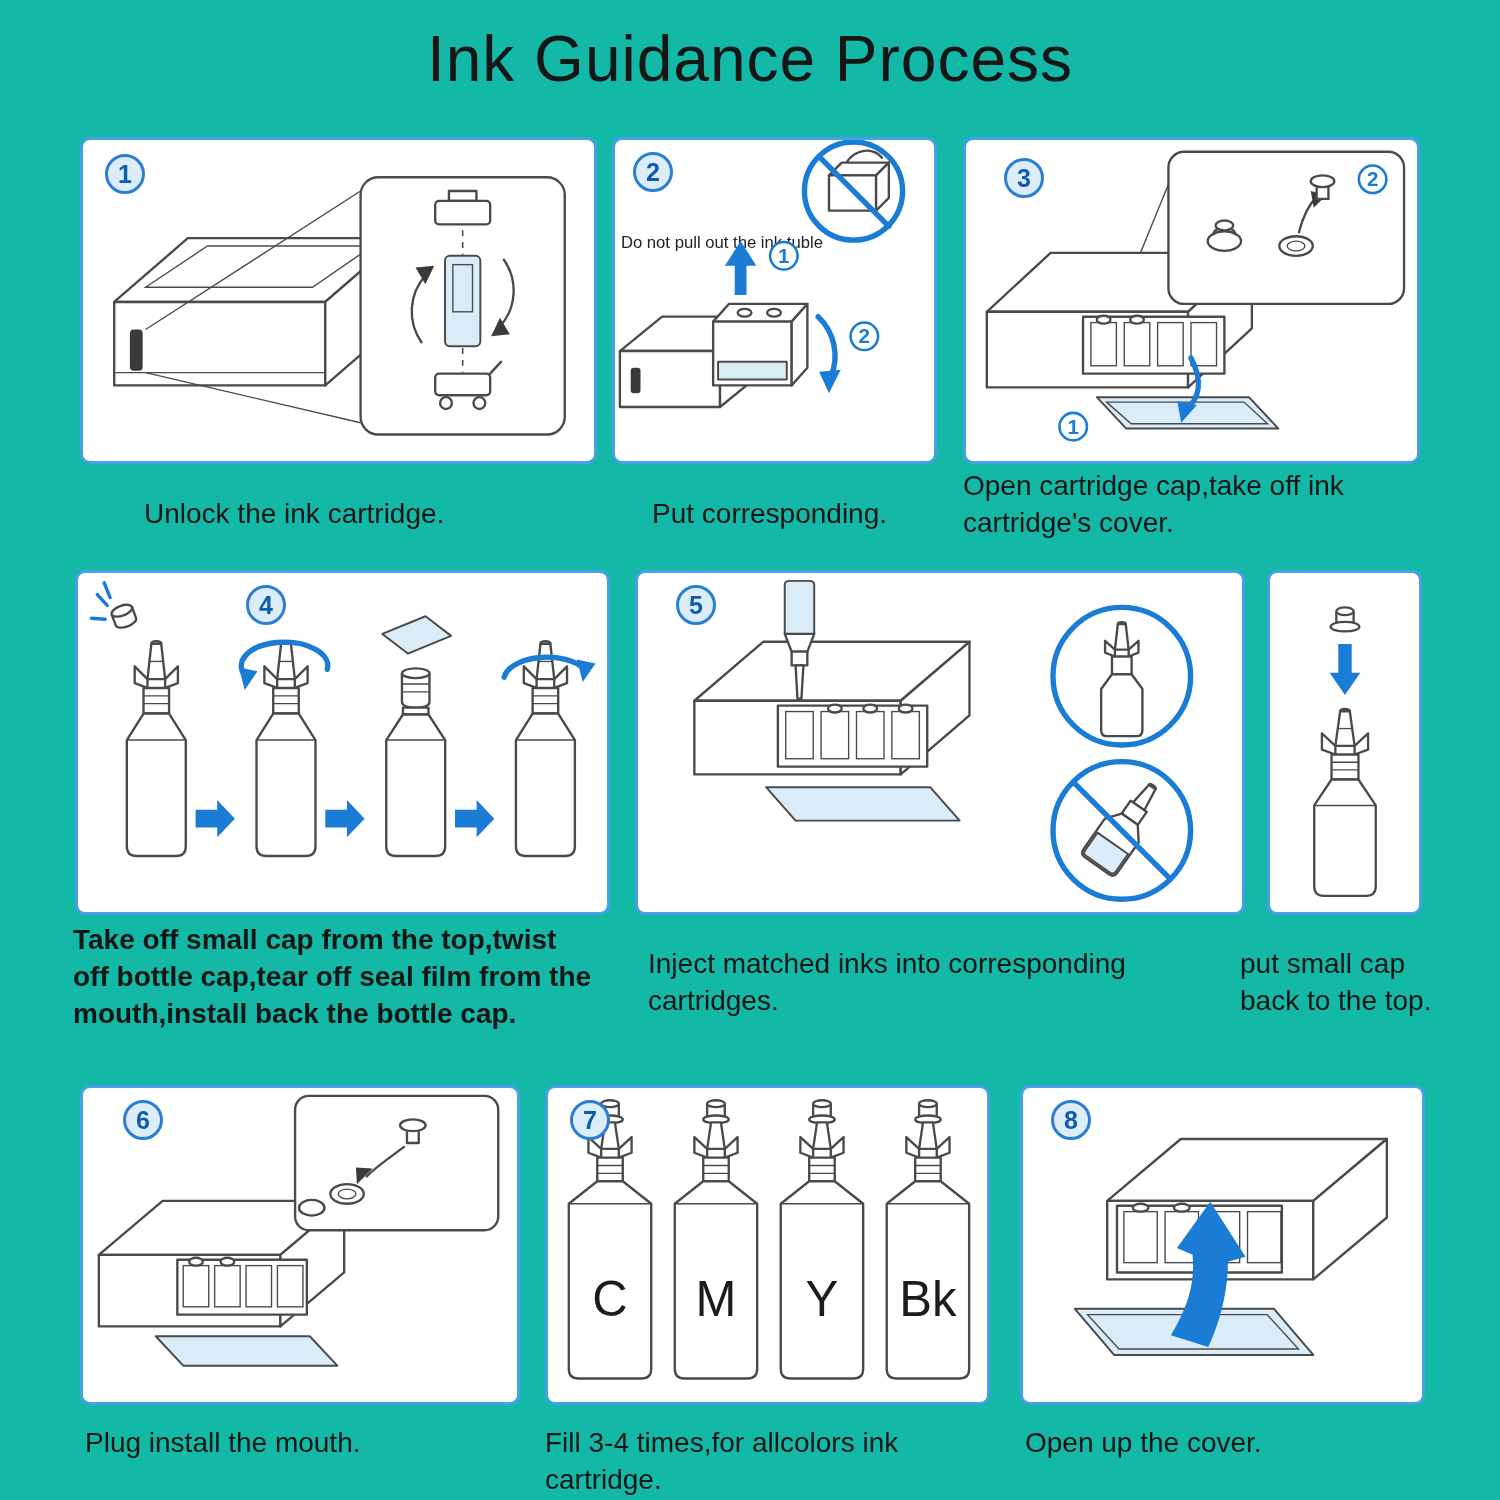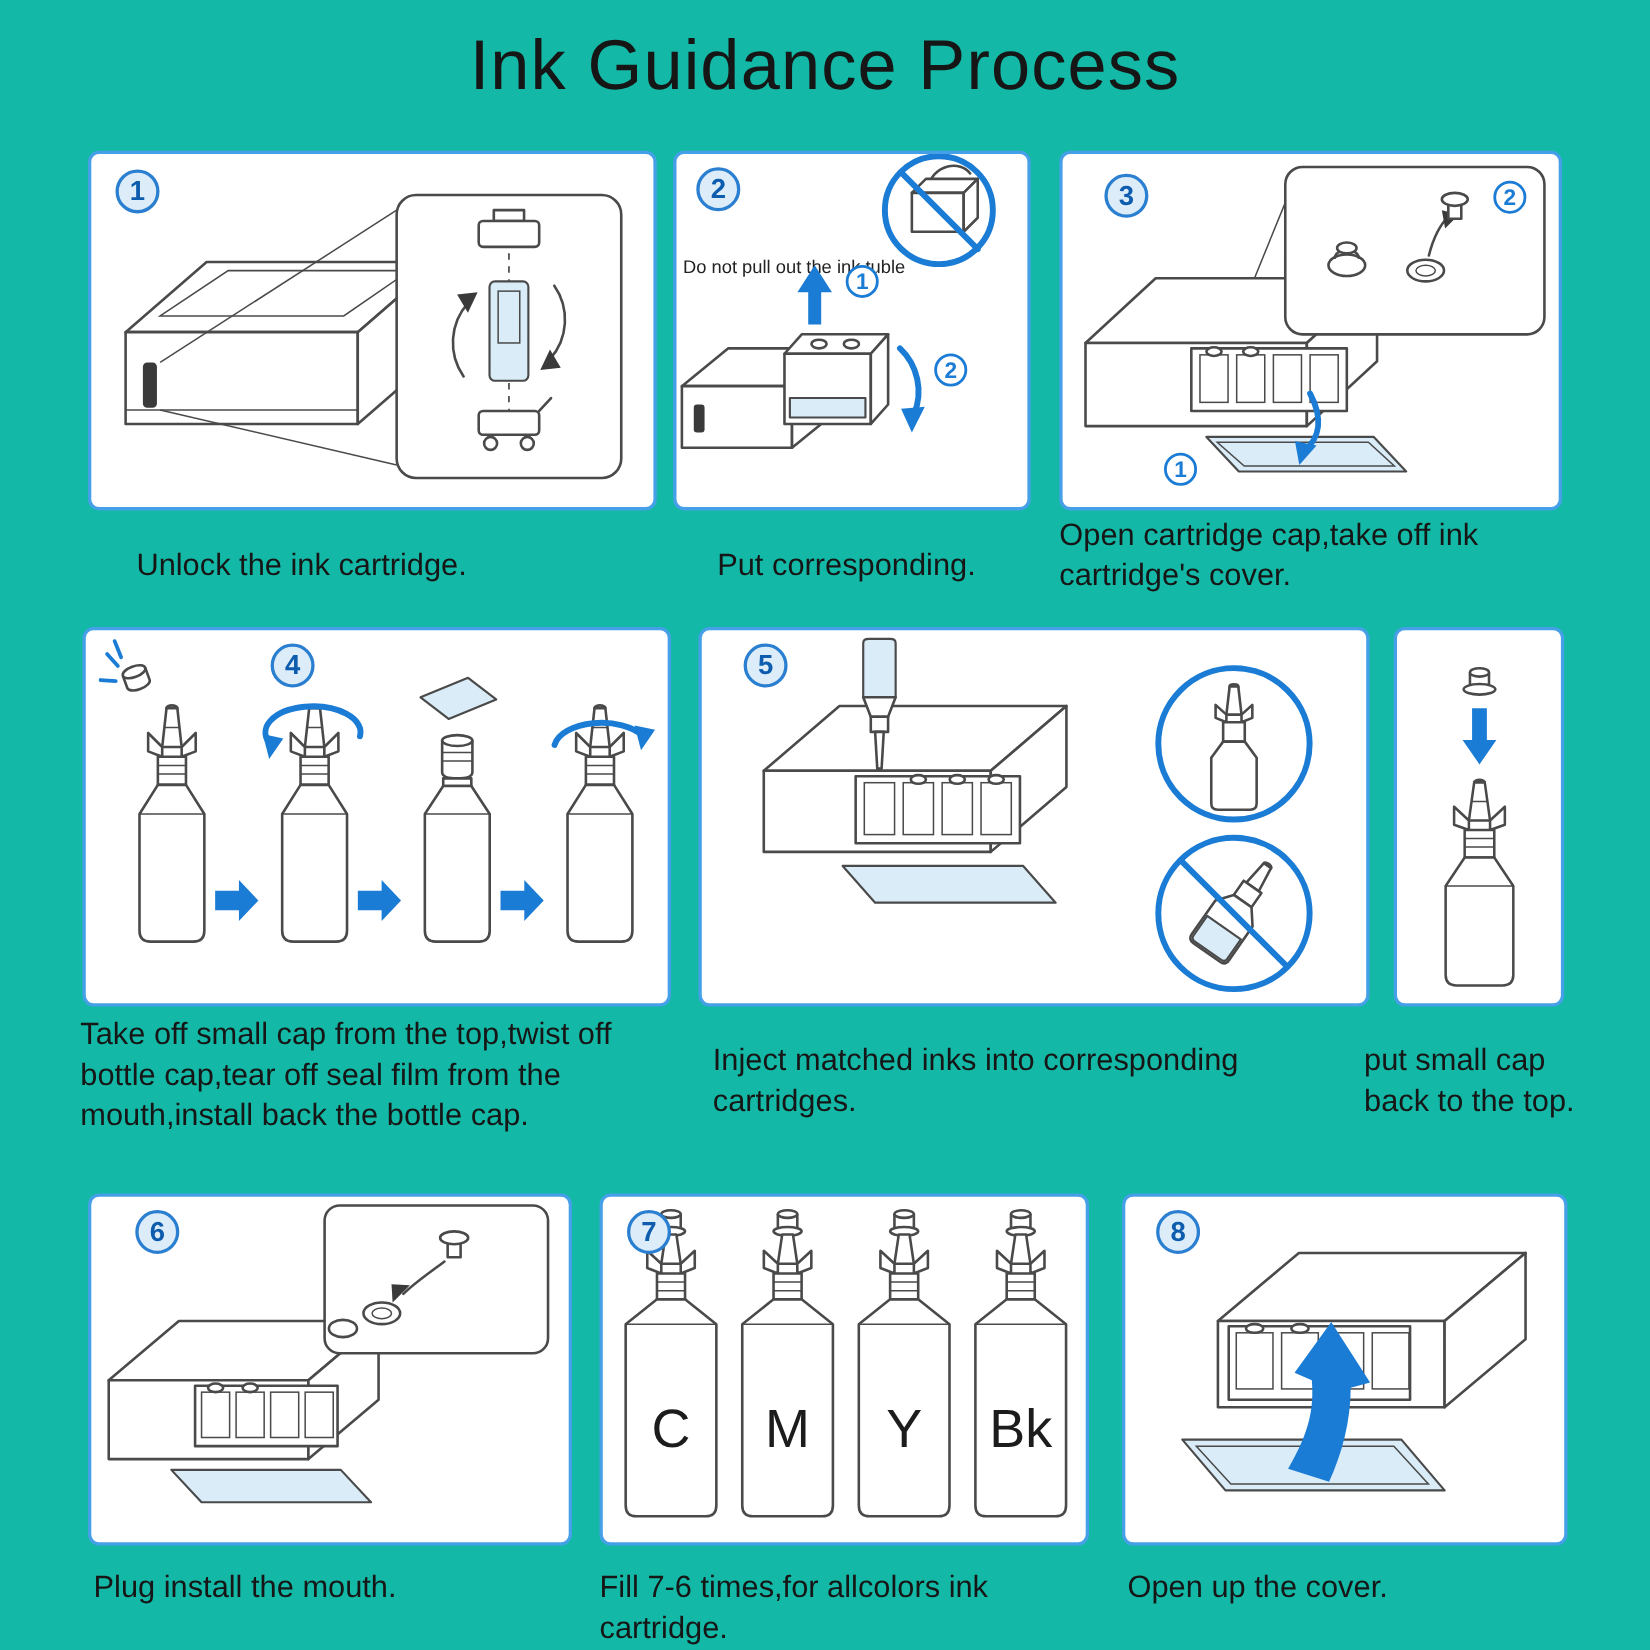--- a/index.html
+++ b/index.html
@@ -179,21 +179,21 @@
         </g>
         <g class="marker">
           <circle cx="413" cy="40" r="14"></circle>
           <text x="413" y="47">2</text>
         </g>
       </g>
     </svg>
     <div class="badge" style="left:38px; top:18px;">3</div>
   </div>
 
-  <div class="caption" style="left:124px; top:496px;">Unlock the ink cartridge.</div>
+  <div class="caption" style="left:144px; top:496px;">Unlock the ink cartridge.</div>
   <div class="caption" style="left:652px; top:496px;">Put corresponding.</div>
   <div class="caption" style="left:963px; top:468px; width:460px;">Open cartridge cap,take off ink cartridge's cover.</div>
 
   <div class="panel" style="left:75px; top:570px; width:535px; height:345px;">
     <svg class="art" viewBox="0 0 535 345">
 
       <g>
         <g transform="rotate(-20 45 44)">
           <path class="shape" d="M34,38 L34,50 A11,5 0 0 0 56,50 L56,38"></path>
           <ellipse class="shape" cx="45" cy="38" rx="11" ry="5"></ellipse>
@@ -323,21 +323,21 @@
         <path class="shape" d="M68,176 L54,163 L54,180 L68,185 Z"></path>
         <path class="shape" d="M88,176 L102,163 L102,180 L88,185 Z"></path>
         <rect class="shape" x="64" y="185" width="28" height="26"></rect>
         <path class="thin" d="M64,193 L92,193 M64,201 L92,201"></path>
         <path class="shape" d="M64,211 L46,238 L46,322 Q46,332 56,332 L100,332 Q110,332 110,322 L110,238 L92,211 Z"></path>
         <path class="thin" d="M46,238 L110,238"></path>
       </g>
     </svg>
   </div>
 
-  <div class="caption" style="left:73px; top:922px; width:520px;">Take off small cap from the top,twist off bottle cap,tear off seal film from the mouth,install back the bottle cap.</div>
+  <div class="caption" style="left:73px; top:922px; width:520px;font-weight:bold;">Take off small cap from the top,twist off bottle cap,tear off seal film from the mouth,install back the bottle cap.</div>
   <div class="caption" style="left:1240px; top:946px; width:210px;">put small cap back to the top.</div>
   <div class="caption" style="left:648px; top:946px; width:570px;">Inject matched inks into corresponding cartridges.</div>
 
   <div class="panel" style="left:80px; top:1085px; width:440px; height:320px;">
     <svg class="art" viewBox="0 0 440 320">
       <line class="thin" x1="238" y1="145" x2="128" y2="183"></line>
       <g>
         <path class="shape" d="M80,115 L265,115 L200,170 L15,170 Z"></path>
         <path class="shape" d="M15,170 L200,170 L200,243 L15,243 Z"></path>
         <path class="shape" d="M200,170 L265,115 L265,188 L200,243 Z"></path>
@@ -457,16 +457,16 @@
       <g>
         <path class="shade" d="M52,225 L255,225 L295,272 L92,272 Z"></path>
         <path class="thin" d="M65,231 L248,231 L280,266 L97,266 Z"></path>
       </g>
       <path class="bluefill" d="M150,252 C170,218 174,196 172,170 L156,163 L190,116 L226,172 L208,177 C208,208 200,238 188,264 Z"></path>
     </svg>
     <div class="badge" style="left:28px; top:12px;">8</div>
   </div>
 
   <div class="caption" style="left:85px; top:1425px;">Plug install the mouth.</div>
-  <div class="caption" style="left:545px; top:1425px; width:420px;">Fill 7-6 times,for allcolors ink cartridge.</div>
+  <div class="caption" style="left:545px; top:1425px; width:420px;">Fill 3-4 times,for allcolors ink cartridge.</div>
   <div class="caption" style="left:1025px; top:1425px;">Open up the cover.</div>
 
 </div>
 
 </body></html>

